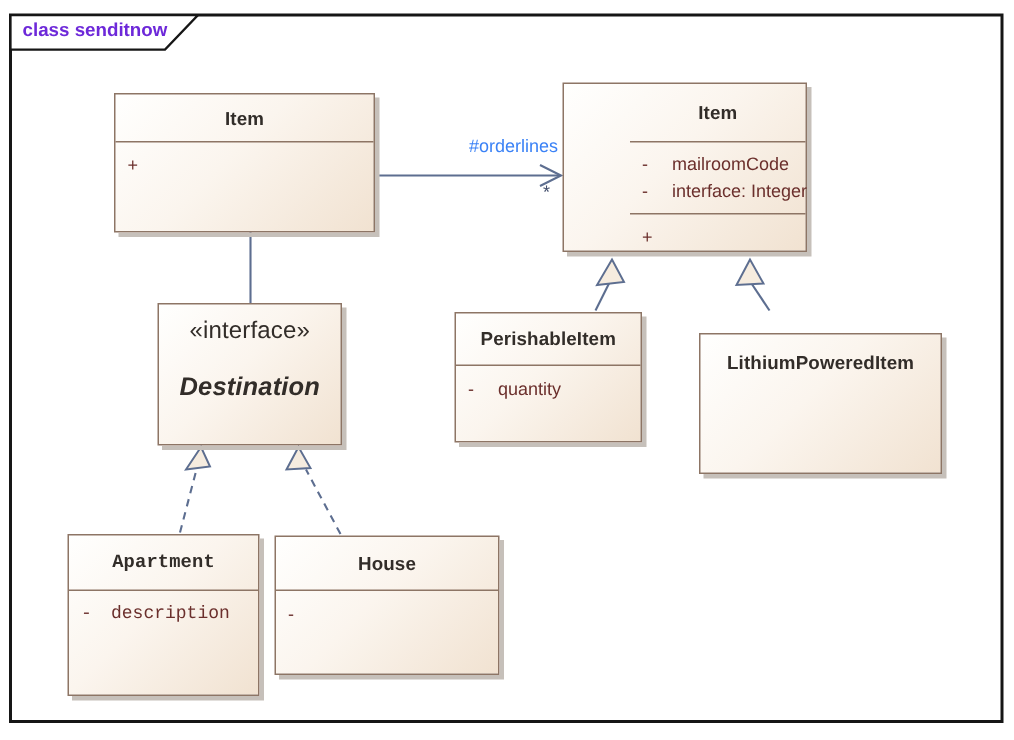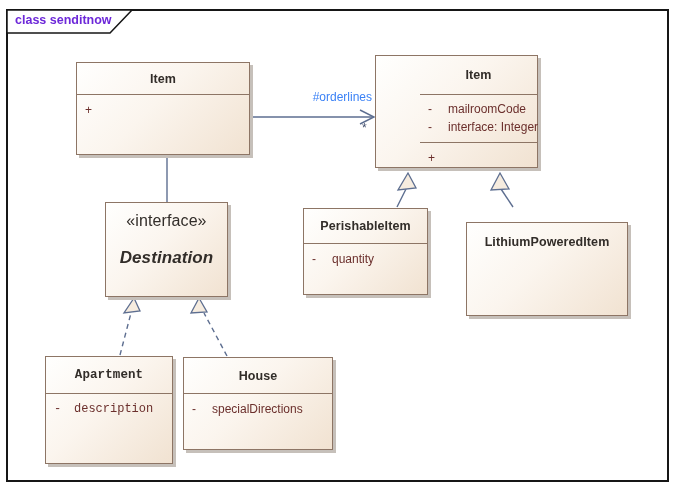--- a/index.html
+++ b/index.html
@@ -144,18 +144,17 @@
         <span>description</span>
       </div>
     </div>
   </div>
 
   <div class="uml-class" style="left:183px;top:357px;width:150px;height:93px;">
     <div class="cls-header sep" style="height:35px;text-align:center;">House</div>
     <div class="members">
       <div class="member">
         <span class="vis">-</span>
-        <span>specialDirections</span>
       </div>
     </div>
   </div>
 
 </div>
 
 </body></html>

